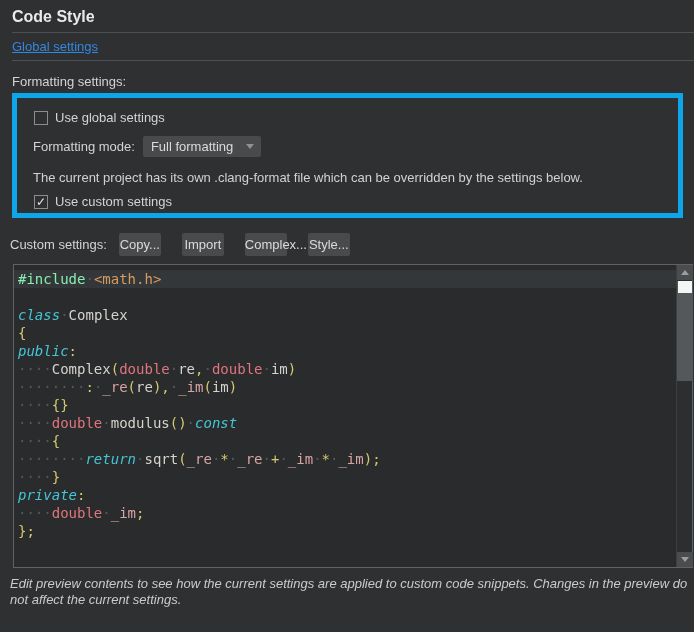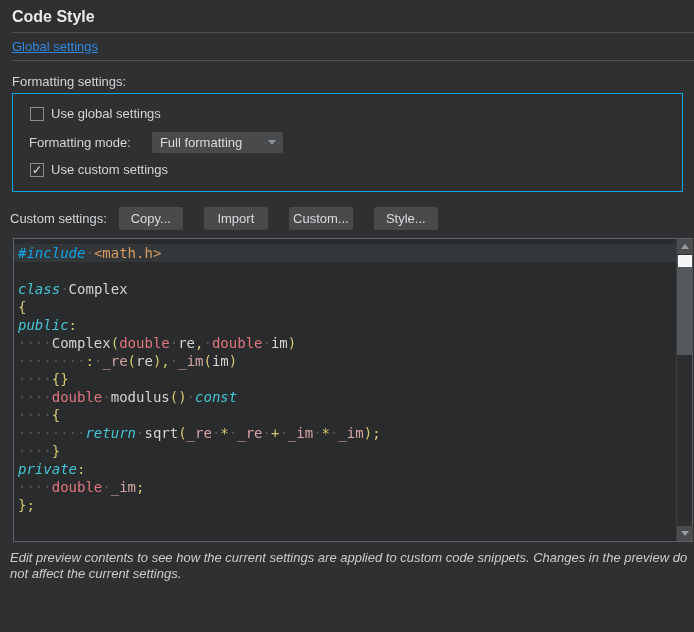--- a/index.html
+++ b/index.html
@@ -19,37 +19,37 @@
   .lang-row { margin:8px 12px 0; }
   label, .lbl { font-size:13px; color:#d2d4d6; }
 
   .combo { position:relative; height:21px; background:#484a4c; border-radius:2px;
            display:flex; align-items:center; padding:0 22px 0 8px;
            font-size:13px; color:#d9dbdd; cursor:pointer; }
   .combo .arrow { position:absolute; right:7px; top:8px; width:0; height:0;
            border-left:4px solid transparent; border-right:4px solid transparent;
            border-top:5px solid #8d9296; }
   .combo-lang { width:76px; margin-left:10px; }
-  .combo-fm   { width:131px; margin-left:8px; }
+  .combo-fm   { width:118px; margin-left:8px; }
   .combo-cs   { width:241px; margin-left:8px; height:23px; }
 
   .cf-label { margin:13px 12px 4px; font-size:13px; }
-  .groupbox { margin:0 11px 0 12px; border:1px solid #0ea5e9; padding:12px 16px 14px 16px; }
+  .groupbox { margin:0 11px 0 12px; border:5px solid #0ea5e9; padding:12px 16px 4px 16px; }
 
   .checkbox { width:14px; height:14px; border:1px solid #8b8e91; background:#2e3032;
               display:inline-flex; align-items:center; justify-content:center;
               font-size:12px; line-height:12px; color:#e3e5e7; cursor:pointer; flex:none; }
   .cb-row .lbl { margin-left:7px; }
   .cb-row { margin-left:1px; }
-  .fm-row { margin-top:11px;gap:13px; }
+  .fm-row { margin-top:11px; }
   .note { margin-top:13px; font-size:13px; color:#d0d2d4; }
   .cb-row2 { margin-top:9px; }
 
   .cs-row { margin:15px 0 0 10px; }
-  .btn { height:23px; width:64px; background:#484a4c; border:none; border-radius:2px;
+  .btn { height:23px; width:42px; background:#484a4c; border:none; border-radius:2px;
          color:#d9dbdd; font-size:13px; font-family:"Liberation Sans",sans-serif; cursor:pointer; }
   .btn + .btn { margin-left:21px; }
   .btn:first-of-type { margin-left:12px; }
 
   .editor { position:relative; margin:8px 0 0 13px; width:680px; height:304px;
             background:#292b2d; border:1px solid #5f6266; }
   .code-content { position:absolute; top:0; left:0; right:16px; bottom:0;
             padding-top:5px; overflow:hidden;
             font-family:"DejaVu Sans Mono", monospace; font-size:14px; }
   .code-line { height:18px; line-height:18px; padding-left:4px; white-space:pre; }
@@ -94,35 +94,36 @@
     </div>
 
     <div class="row fm-row">
       <span class="lbl">Formatting mode:</span>
       <div class="combo combo-fm">
         <span>Full formatting</span>
         <span class="arrow"></span>
       </div>
     </div>
 
+    <div class="note">The current project has its own .clang-format file which can be overridden by the settings below.</div>
 
     <div class="row cb-row cb-row2">
       <span class="checkbox">✓</span>
       <span class="lbl">Use custom settings</span>
     </div>
   </div>
 
   <div class="row cs-row">
     <span class="lbl">Custom settings:</span>
-    <span id="cs-buttons"><button class="btn">Copy...</button><button class="btn">Import</button><button class="btn">Custom...</button><button class="btn">Style...</button></span>
+    <span id="cs-buttons"><button class="btn">Copy...</button><button class="btn">Import</button><button class="btn">Complex...</button><button class="btn">Style...</button></span>
   </div>
 
   <div class="editor">
     <div class="code-content" id="code-area">
-        <div class="code-line current"><span style="color: #0ea5e9; font-style: italic;">#include</span><span style="color: rgb(85, 88, 91);">·</span><span style="color: rgb(215, 154, 95);">&lt;math.h&gt;</span></div>
+        <div class="code-line current"><span style="color: #86efac;">#include</span><span style="color: rgb(85, 88, 91);">·</span><span style="color: rgb(215, 154, 95);">&lt;math.h&gt;</span></div>
         <div class="code-line">&nbsp;</div>
         <div class="code-line"><span class="kw" style="color: rgb(69, 197, 213);">class</span><span style="color: rgb(85, 88, 91);">·</span><span style="color: rgb(214, 211, 205);">Complex</span></div>
         <div class="code-line"><span style="color: rgb(214, 201, 110);">{</span></div>
         <div class="code-line"><span class="kw" style="color: rgb(69, 197, 213);">public</span><span style="color: rgb(214, 201, 110);">:</span></div>
         <div class="code-line"><span style="color: rgb(85, 88, 91);">····</span><span style="color: rgb(214, 211, 205);">Complex</span><span style="color: rgb(214, 201, 110);">(</span><span style="color: rgb(224, 117, 125);">double</span><span style="color: rgb(85, 88, 91);">·</span><span style="color: rgb(214, 211, 205);">re</span><span style="color: rgb(214, 201, 110);">,</span><span style="color: rgb(85, 88, 91);">·</span><span style="color: rgb(224, 117, 125);">double</span><span style="color: rgb(85, 88, 91);">·</span><span style="color: rgb(214, 211, 205);">im</span><span style="color: rgb(214, 201, 110);">)</span></div>
         <div class="code-line"><span style="color: rgb(85, 88, 91);">········</span><span style="color: rgb(214, 201, 110);">:</span><span style="color: rgb(85, 88, 91);">·</span><span style="color: rgb(216, 164, 164);">_re</span><span style="color: rgb(214, 201, 110);">(</span><span style="color: rgb(214, 211, 205);">re</span><span style="color: rgb(214, 201, 110);">),</span><span style="color: rgb(85, 88, 91);">·</span><span style="color: rgb(216, 164, 164);">_im</span><span style="color: rgb(214, 201, 110);">(</span><span style="color: rgb(214, 211, 205);">im</span><span style="color: rgb(214, 201, 110);">)</span></div>
         <div class="code-line"><span style="color: rgb(85, 88, 91);">····</span><span style="color: rgb(214, 201, 110);">{}</span></div>
         <div class="code-line"><span style="color: rgb(85, 88, 91);">····</span><span style="color: rgb(224, 117, 125);">double</span><span style="color: rgb(85, 88, 91);">·</span><span style="color: rgb(214, 211, 205);">modulus</span><span style="color: rgb(214, 201, 110);">()</span><span style="color: rgb(85, 88, 91);">·</span><span class="kw" style="color: rgb(69, 197, 213);">const</span></div>
         <div class="code-line"><span style="color: rgb(85, 88, 91);">····</span><span style="color: rgb(214, 201, 110);">{</span></div>
         <div class="code-line"><span style="color: rgb(85, 88, 91);">········</span><span class="kw" style="color: rgb(69, 197, 213);">return</span><span style="color: rgb(85, 88, 91);">·</span><span style="color: rgb(214, 211, 205);">sqrt</span><span style="color: rgb(214, 201, 110);">(</span><span style="color: rgb(216, 164, 164);">_re</span><span style="color: rgb(85, 88, 91);">·</span><span style="color: rgb(214, 201, 110);">*</span><span style="color: rgb(85, 88, 91);">·</span><span style="color: rgb(216, 164, 164);">_re</span><span style="color: rgb(85, 88, 91);">·</span><span style="color: rgb(214, 201, 110);">+</span><span style="color: rgb(85, 88, 91);">·</span><span style="color: rgb(216, 164, 164);">_im</span><span style="color: rgb(85, 88, 91);">·</span><span style="color: rgb(214, 201, 110);">*</span><span style="color: rgb(85, 88, 91);">·</span><span style="color: rgb(216, 164, 164);">_im</span><span style="color: rgb(214, 201, 110);">);</span></div>

